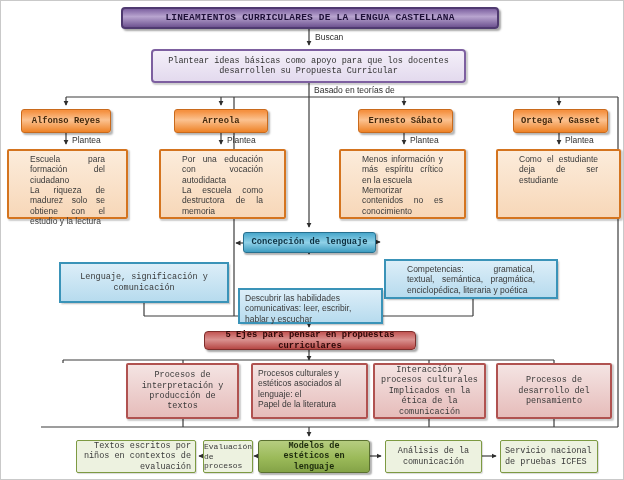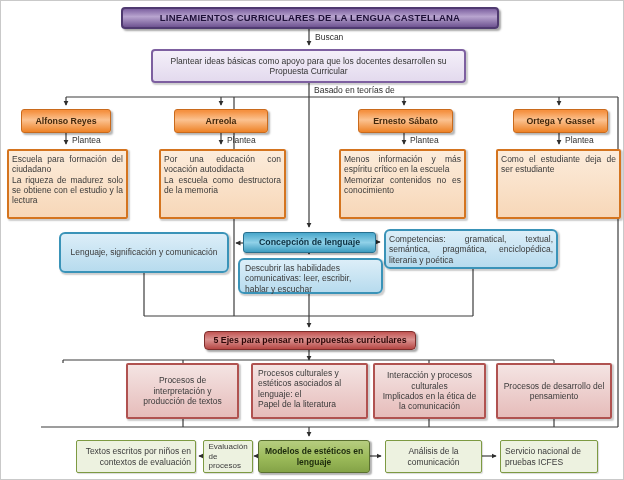--- a/index.html
+++ b/index.html
@@ -7,22 +7,22 @@
     position:relative;width:624px;height:480px;overflow:hidden;
     background:#ffffff;border:1px solid #c9c9c9;box-sizing:border-box;
     font-family:"Liberation Sans",sans-serif;
   }
   svg.wires{position:absolute;left:0;top:0;z-index:0;}
   .box{
     position:absolute;box-sizing:border-box;z-index:1;
     font-size:8.5px;line-height:1.22;color:#3a3a3a;
     border-radius:3px;padding:2px 4px;
   }
-  .flexc{display:flex;align-items:center;justify-content:center;text-align:center;}
-  .blockj{display:block;text-align:justify;padding:3px 3px;}
+  .flexc{display:flex;align-items:center;justify-content:center;text-align:center;font-family:Liberation Mono, monospace;}
+  .blockj{display:block;text-align:justify;padding:3px 21px;}
   .blockl{display:block;text-align:left;padding:3px 5px;}
   .prel{white-space:pre-line;}
   .title-box{
     background:linear-gradient(180deg,#7e62a1 0%,#b8a4cf 42%,#6e5391 100%);
     border:2px solid #4f3a70;border-radius:4px;
     color:#1e1038;font-weight:bold;font-size:9.5px;letter-spacing:.2px;
     box-shadow:2px 2px 2px rgba(0,0,0,.35);
   }
   .intro-box{
     background:linear-gradient(180deg,#f4eff9 0%,#e3daee 100%);
@@ -41,22 +41,23 @@
     box-shadow:1.5px 1.5px 1.5px rgba(0,0,0,.2);
   }
   .blue-head{
     background:linear-gradient(180deg,#48a7cb 0%,#90d1e8 50%,#3d9cc0 100%);
     border:1.5px solid #27708f;border-radius:3px;
     font-weight:bold;color:#0c2f40;font-size:8.8px;
     box-shadow:1.5px 1.5px 1.5px rgba(0,0,0,.3);
   }
   .blue-body{
     background:linear-gradient(180deg,#dceef8 0%,#b7dbee 100%);
-    border:2px solid #3a93b8;border-radius:6px;
+    border:2px solid #3a93b8;border-radius:0;
     box-shadow:1.5px 1.5px 1.5px rgba(0,0,0,.2);
+    margin-top:30px;
   }
   .red-box{
     background:linear-gradient(180deg,#c25553 0%,#da9290 45%,#b64744 100%);
     border:1.5px solid #7e2d2b;border-radius:4px;
     color:#2d0707;font-weight:bold;font-size:8.8px;
     box-shadow:2px 2px 2px rgba(0,0,0,.35);
   }
   .pink-box{
     background:linear-gradient(180deg,#f4e4e3 0%,#e6bcba 100%);
     border:2px solid #b05250;border-radius:2px;

